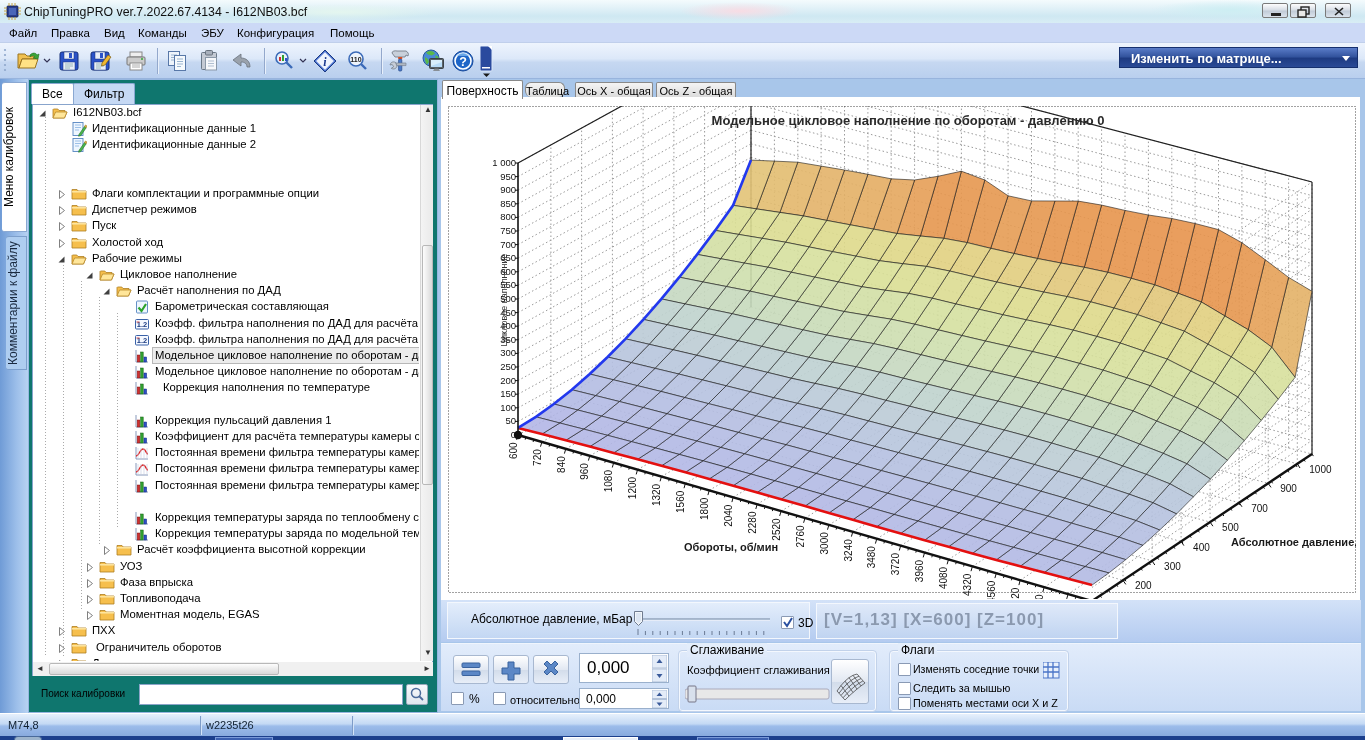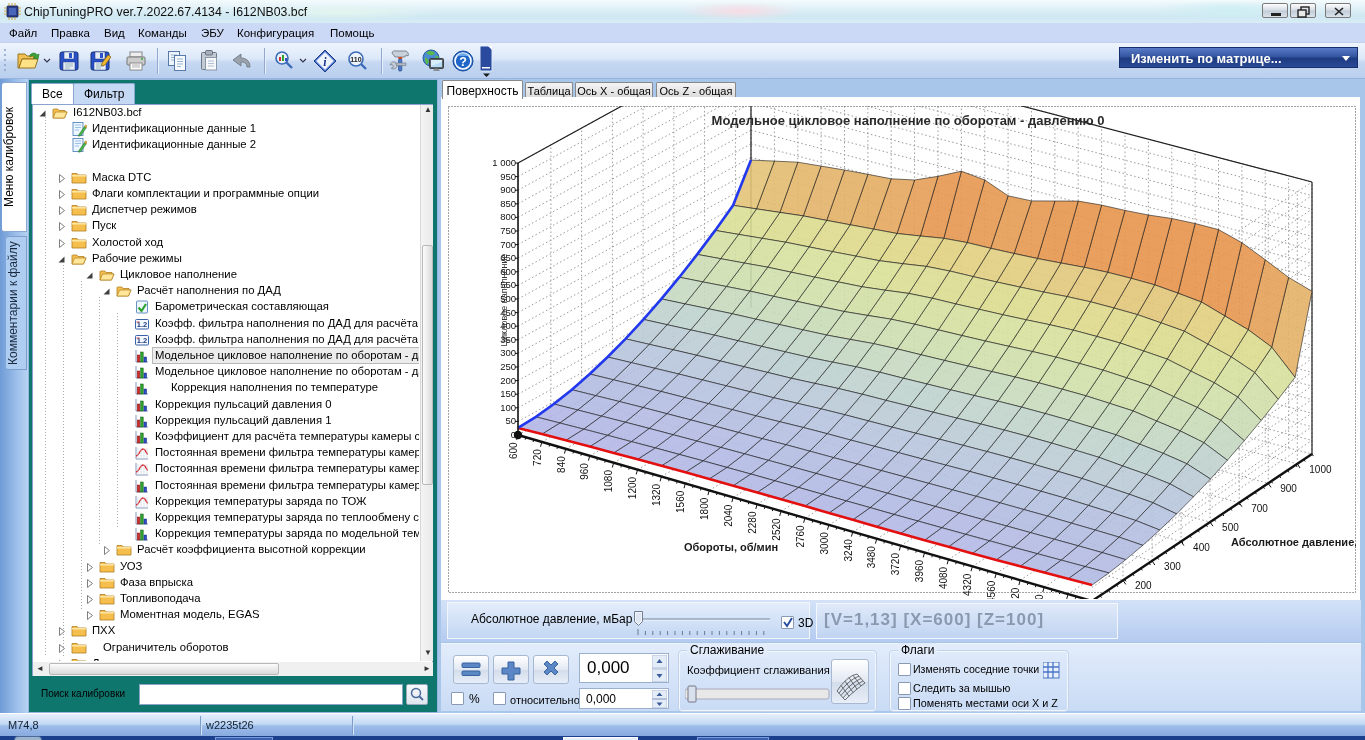--- a/index.html
+++ b/index.html
@@ -279,30 +279,20 @@
           </div>
           <div class="trow" style="left:0;top:32px;width:386px">
             <svg class="tico" style="left:38px" width="16" height="16" viewBox="0 0 16 16">
               <rect x="2" y="1.5" width="10" height="13" fill="#eef6ff" stroke="#5585c0" stroke-width="0.9"></rect>
               <path d="M4 4h6M4 6.5h6M4 9h4" stroke="#9cc0e8" stroke-width="1"></path>
               <path d="M8 13.5 L13.5 5.5 L15.2 6.7 L9.8 14.6 L7.6 15.2 Z" fill="#49b84c" stroke="#2c7a30" stroke-width="0.7"></path>
               <path d="M13.5 5.5 L15.2 6.7 L16 5 L14.4 4 Z" fill="#e8b84a" stroke="#9a7a22" stroke-width="0.6"></path>
             </svg>
             <span class="lbl" style="left:59px">Идентификационные данные 2</span>
           </div>
-          <div class="trow" style="left:0;top:65px;width:386px">
-            <svg class="exp" style="left:24px;top:4px" width="9" height="9" viewBox="0 0 9 9">
-              <path d="M2.5 0.5l5 4-5 4z" fill="#fff" stroke="#808080" stroke-width="1"></path>
-            </svg>
-            <svg class="tico" style="left:38px" width="16" height="16" viewBox="0 0 16 16">
-              <path d="M1 3.5 L6 3.5 L7.3 5 L15 5 L15 13 L1 13 Z" fill="#f6bf4d" stroke="#ad7d22" stroke-width="0.8"></path>
-              <path d="M1 5.8 L15 5.8" stroke="#ffe9a8" stroke-width="1.4"></path>
-            </svg>
-            <span class="lbl" style="left:59px">Маска DTC</span>
-          </div>
           <div class="trow" style="left:0;top:81px;width:386px">
             <svg class="exp" style="left:24px;top:4px" width="9" height="9" viewBox="0 0 9 9">
               <path d="M2.5 0.5l5 4-5 4z" fill="#fff" stroke="#808080" stroke-width="1"></path>
             </svg>
             <svg class="tico" style="left:38px" width="16" height="16" viewBox="0 0 16 16">
               <path d="M1 3.5 L6 3.5 L7.3 5 L15 5 L15 13 L1 13 Z" fill="#f6bf4d" stroke="#ad7d22" stroke-width="0.8"></path>
               <path d="M1 5.8 L15 5.8" stroke="#ffe9a8" stroke-width="1.4"></path>
             </svg>
             <span class="lbl" style="left:59px">Флаги комплектации и программные опции</span>
           </div>
@@ -408,98 +398,81 @@
             </svg>
             <span class="lbl" style="left:122px">Модельное цикловое наполнение по оборотам - да</span>
           </div>
           <div class="trow" style="left:0;top:275px;width:386px">
             <svg class="tico" style="left:101px" width="16" height="16" viewBox="0 0 16 16">
               <path d="M2 2v12h12" stroke="#8899bb" stroke-width="1" fill="none"></path>
               <rect x="3.2" y="7" width="2.6" height="7" fill="#d03030" stroke="#801414" stroke-width="0.5"></rect>
               <rect x="6.6" y="4" width="2.6" height="10" fill="#30a030" stroke="#106010" stroke-width="0.5"></rect>
               <rect x="10" y="9" width="2.6" height="5" fill="#3050c8" stroke="#102a80" stroke-width="0.5"></rect>
             </svg>
-            <span class="lbl" style="left:138px">Коррекция наполнения по температуре</span>
-          </div>
-          <div class="trow" style="left:0;top:292px;width:386px">
+            <span class="lbl" style="left:130px">Коррекция наполнения по температуре</span>
+          </div>
+          <div class="trow" style="left:0;top:308px;width:386px">
             <svg class="tico" style="left:101px" width="16" height="16" viewBox="0 0 16 16">
               <path d="M2 2v12h12" stroke="#8899bb" stroke-width="1" fill="none"></path>
               <rect x="3.2" y="7" width="2.6" height="7" fill="#d03030" stroke="#801414" stroke-width="0.5"></rect>
               <rect x="6.6" y="4" width="2.6" height="10" fill="#30a030" stroke="#106010" stroke-width="0.5"></rect>
               <rect x="10" y="9" width="2.6" height="5" fill="#3050c8" stroke="#102a80" stroke-width="0.5"></rect>
             </svg>
-            <span class="lbl" style="left:122px">Коррекция пульсаций давления 0</span>
-          </div>
-          <div class="trow" style="left:0;top:308px;width:386px">
+            <span class="lbl" style="left:122px">Коррекция пульсаций давления 1</span>
+          </div>
+          <div class="trow" style="left:0;top:324px;width:386px">
             <svg class="tico" style="left:101px" width="16" height="16" viewBox="0 0 16 16">
               <path d="M2 2v12h12" stroke="#8899bb" stroke-width="1" fill="none"></path>
               <rect x="3.2" y="7" width="2.6" height="7" fill="#d03030" stroke="#801414" stroke-width="0.5"></rect>
               <rect x="6.6" y="4" width="2.6" height="10" fill="#30a030" stroke="#106010" stroke-width="0.5"></rect>
               <rect x="10" y="9" width="2.6" height="5" fill="#3050c8" stroke="#102a80" stroke-width="0.5"></rect>
             </svg>
-            <span class="lbl" style="left:122px">Коррекция пульсаций давления 1</span>
-          </div>
-          <div class="trow" style="left:0;top:324px;width:386px">
+            <span class="lbl" style="left:122px">Коэффициент для расчёта температуры камеры сг</span>
+          </div>
+          <div class="trow" style="left:0;top:340px;width:386px">
+            <svg class="tico" style="left:101px" width="16" height="16" viewBox="0 0 16 16">
+              <path d="M2 2v12h12" stroke="#8899bb" stroke-width="1" fill="none"></path>
+              <path d="M2 11 C5 11 6 4 9 4 C12 4 12 9 14 9" stroke="#d22" stroke-width="1.4" fill="none"></path>
+              <path d="M4 3v10M7 3v10M10 3v10M13 3v10" stroke="#c8d0e4" stroke-width="0.7"></path>
+            </svg>
+            <span class="lbl" style="left:122px">Постоянная времени фильтра температуры камерь</span>
+          </div>
+          <div class="trow" style="left:0;top:356px;width:386px">
+            <svg class="tico" style="left:101px" width="16" height="16" viewBox="0 0 16 16">
+              <path d="M2 2v12h12" stroke="#8899bb" stroke-width="1" fill="none"></path>
+              <path d="M2 11 C5 11 6 4 9 4 C12 4 12 9 14 9" stroke="#d22" stroke-width="1.4" fill="none"></path>
+              <path d="M4 3v10M7 3v10M10 3v10M13 3v10" stroke="#c8d0e4" stroke-width="0.7"></path>
+            </svg>
+            <span class="lbl" style="left:122px">Постоянная времени фильтра температуры камерь</span>
+          </div>
+          <div class="trow" style="left:0;top:373px;width:386px">
             <svg class="tico" style="left:101px" width="16" height="16" viewBox="0 0 16 16">
               <path d="M2 2v12h12" stroke="#8899bb" stroke-width="1" fill="none"></path>
               <rect x="3.2" y="7" width="2.6" height="7" fill="#d03030" stroke="#801414" stroke-width="0.5"></rect>
               <rect x="6.6" y="4" width="2.6" height="10" fill="#30a030" stroke="#106010" stroke-width="0.5"></rect>
               <rect x="10" y="9" width="2.6" height="5" fill="#3050c8" stroke="#102a80" stroke-width="0.5"></rect>
             </svg>
-            <span class="lbl" style="left:122px">Коэффициент для расчёта температуры камеры сг</span>
-          </div>
-          <div class="trow" style="left:0;top:340px;width:386px">
-            <svg class="tico" style="left:101px" width="16" height="16" viewBox="0 0 16 16">
-              <path d="M2 2v12h12" stroke="#8899bb" stroke-width="1" fill="none"></path>
-              <path d="M2 11 C5 11 6 4 9 4 C12 4 12 9 14 9" stroke="#d22" stroke-width="1.4" fill="none"></path>
-              <path d="M4 3v10M7 3v10M10 3v10M13 3v10" stroke="#c8d0e4" stroke-width="0.7"></path>
-            </svg>
             <span class="lbl" style="left:122px">Постоянная времени фильтра температуры камерь</span>
           </div>
-          <div class="trow" style="left:0;top:356px;width:386px">
-            <svg class="tico" style="left:101px" width="16" height="16" viewBox="0 0 16 16">
-              <path d="M2 2v12h12" stroke="#8899bb" stroke-width="1" fill="none"></path>
-              <path d="M2 11 C5 11 6 4 9 4 C12 4 12 9 14 9" stroke="#d22" stroke-width="1.4" fill="none"></path>
-              <path d="M4 3v10M7 3v10M10 3v10M13 3v10" stroke="#c8d0e4" stroke-width="0.7"></path>
-            </svg>
-            <span class="lbl" style="left:122px">Постоянная времени фильтра температуры камерь</span>
-          </div>
-          <div class="trow" style="left:0;top:373px;width:386px">
+          <div class="trow" style="left:0;top:405px;width:386px">
             <svg class="tico" style="left:101px" width="16" height="16" viewBox="0 0 16 16">
               <path d="M2 2v12h12" stroke="#8899bb" stroke-width="1" fill="none"></path>
               <rect x="3.2" y="7" width="2.6" height="7" fill="#d03030" stroke="#801414" stroke-width="0.5"></rect>
               <rect x="6.6" y="4" width="2.6" height="10" fill="#30a030" stroke="#106010" stroke-width="0.5"></rect>
               <rect x="10" y="9" width="2.6" height="5" fill="#3050c8" stroke="#102a80" stroke-width="0.5"></rect>
             </svg>
-            <span class="lbl" style="left:122px">Постоянная времени фильтра температуры камерь</span>
-          </div>
-          <div class="trow" style="left:0;top:389px;width:386px">
-            <svg class="tico" style="left:101px" width="16" height="16" viewBox="0 0 16 16">
-              <path d="M2 2v12h12" stroke="#8899bb" stroke-width="1" fill="none"></path>
-              <path d="M2 11 C5 11 6 4 9 4 C12 4 12 9 14 9" stroke="#d22" stroke-width="1.4" fill="none"></path>
-              <path d="M4 3v10M7 3v10M10 3v10M13 3v10" stroke="#c8d0e4" stroke-width="0.7"></path>
-            </svg>
-            <span class="lbl" style="left:122px">Коррекция температуры заряда по ТОЖ</span>
-          </div>
-          <div class="trow" style="left:0;top:405px;width:386px">
+            <span class="lbl" style="left:122px">Коррекция температуры заряда по теплообмену с</span>
+          </div>
+          <div class="trow" style="left:0;top:421px;width:386px">
             <svg class="tico" style="left:101px" width="16" height="16" viewBox="0 0 16 16">
               <path d="M2 2v12h12" stroke="#8899bb" stroke-width="1" fill="none"></path>
               <rect x="3.2" y="7" width="2.6" height="7" fill="#d03030" stroke="#801414" stroke-width="0.5"></rect>
               <rect x="6.6" y="4" width="2.6" height="10" fill="#30a030" stroke="#106010" stroke-width="0.5"></rect>
               <rect x="10" y="9" width="2.6" height="5" fill="#3050c8" stroke="#102a80" stroke-width="0.5"></rect>
             </svg>
-            <span class="lbl" style="left:122px">Коррекция температуры заряда по теплообмену с</span>
-          </div>
-          <div class="trow" style="left:0;top:421px;width:386px">
-            <svg class="tico" style="left:101px" width="16" height="16" viewBox="0 0 16 16">
-              <path d="M2 2v12h12" stroke="#8899bb" stroke-width="1" fill="none"></path>
-              <rect x="3.2" y="7" width="2.6" height="7" fill="#d03030" stroke="#801414" stroke-width="0.5"></rect>
-              <rect x="6.6" y="4" width="2.6" height="10" fill="#30a030" stroke="#106010" stroke-width="0.5"></rect>
-              <rect x="10" y="9" width="2.6" height="5" fill="#3050c8" stroke="#102a80" stroke-width="0.5"></rect>
-            </svg>
             <span class="lbl" style="left:122px">Коррекция температуры заряда по модельной тем</span>
           </div>
           <div class="trow" style="left:0;top:437px;width:386px">
             <svg class="exp" style="left:69px;top:4px" width="9" height="9" viewBox="0 0 9 9">
               <path d="M2.5 0.5l5 4-5 4z" fill="#fff" stroke="#808080" stroke-width="1"></path>
             </svg>
             <svg class="tico" style="left:83px" width="16" height="16" viewBox="0 0 16 16">
               <path d="M1 3.5 L6 3.5 L7.3 5 L15 5 L15 13 L1 13 Z" fill="#f6bf4d" stroke="#ad7d22" stroke-width="0.8"></path>
               <path d="M1 5.8 L15 5.8" stroke="#ffe9a8" stroke-width="1.4"></path>
             </svg>
@@ -556,21 +529,21 @@
             <span class="lbl" style="left:59px">ПХХ</span>
           </div>
           <div class="trow" style="left:0;top:535px;width:386px">
             <svg class="exp" style="left:24px;top:4px" width="9" height="9" viewBox="0 0 9 9">
               <path d="M2.5 0.5l5 4-5 4z" fill="#fff" stroke="#808080" stroke-width="1"></path>
             </svg>
             <svg class="tico" style="left:38px" width="16" height="16" viewBox="0 0 16 16">
               <path d="M1 3.5 L6 3.5 L7.3 5 L15 5 L15 13 L1 13 Z" fill="#f6bf4d" stroke="#ad7d22" stroke-width="0.8"></path>
               <path d="M1 5.8 L15 5.8" stroke="#ffe9a8" stroke-width="1.4"></path>
             </svg>
-            <span class="lbl" style="left:70px">Ограничитель оборотов</span>
+            <span class="lbl" style="left:63px">Ограничитель оборотов</span>
           </div>
           <div class="trow" style="left:0;top:551px;width:386px">
             <svg class="exp" style="left:24px;top:4px" width="9" height="9" viewBox="0 0 9 9">
               <path d="M2.5 0.5l5 4-5 4z" fill="#fff" stroke="#808080" stroke-width="1"></path>
             </svg>
             <svg class="tico" style="left:38px" width="16" height="16" viewBox="0 0 16 16">
               <path d="M1 3.5 L6 3.5 L7.3 5 L15 5 L15 13 L1 13 Z" fill="#f6bf4d" stroke="#ad7d22" stroke-width="0.8"></path>
               <path d="M1 5.8 L15 5.8" stroke="#ffe9a8" stroke-width="1.4"></path>
             </svg>
             <span class="lbl" style="left:59px">Дроссельное регулирование</span>
@@ -592,21 +565,21 @@
       <div id="search-input"></div>
       <div id="search-btn"><svg width="20" height="19">
             <circle cx="9" cy="8" r="4.5" fill="none" stroke="#4a6a9a" stroke-width="1.5"></circle>
             <path d="M12 11l4 4" stroke="#4a6a9a" stroke-width="1.8"></path>
           </svg></div>
     </div>
   </div>
 
   <div id="rtabs" class="abs">
     <div class="rtab active" style="left:1px; width:81px;">Поверхность</div>
-    <div class="rtab" style="left:84px; width:48px;">Таблица</div>
+    <div class="rtab" style="left:84px; width:40px;border-radius:6px;">Таблица</div>
     <div class="rtab" style="left:134px; width:78px;">Ось X - общая</div>
     <div class="rtab" style="left:215px; width:80px;">Ось Z - общая</div>
   </div>
   <div id="chartbg" class="abs"></div>
   <svg width="919" height="503" viewBox="441 97 919 503" style="position:absolute;left:441px;top:97px;">
 <defs>
         <clipPath id="cc">
           <rect x="444" y="106" width="912" height="493"></rect>
         </clipPath>
       </defs>

